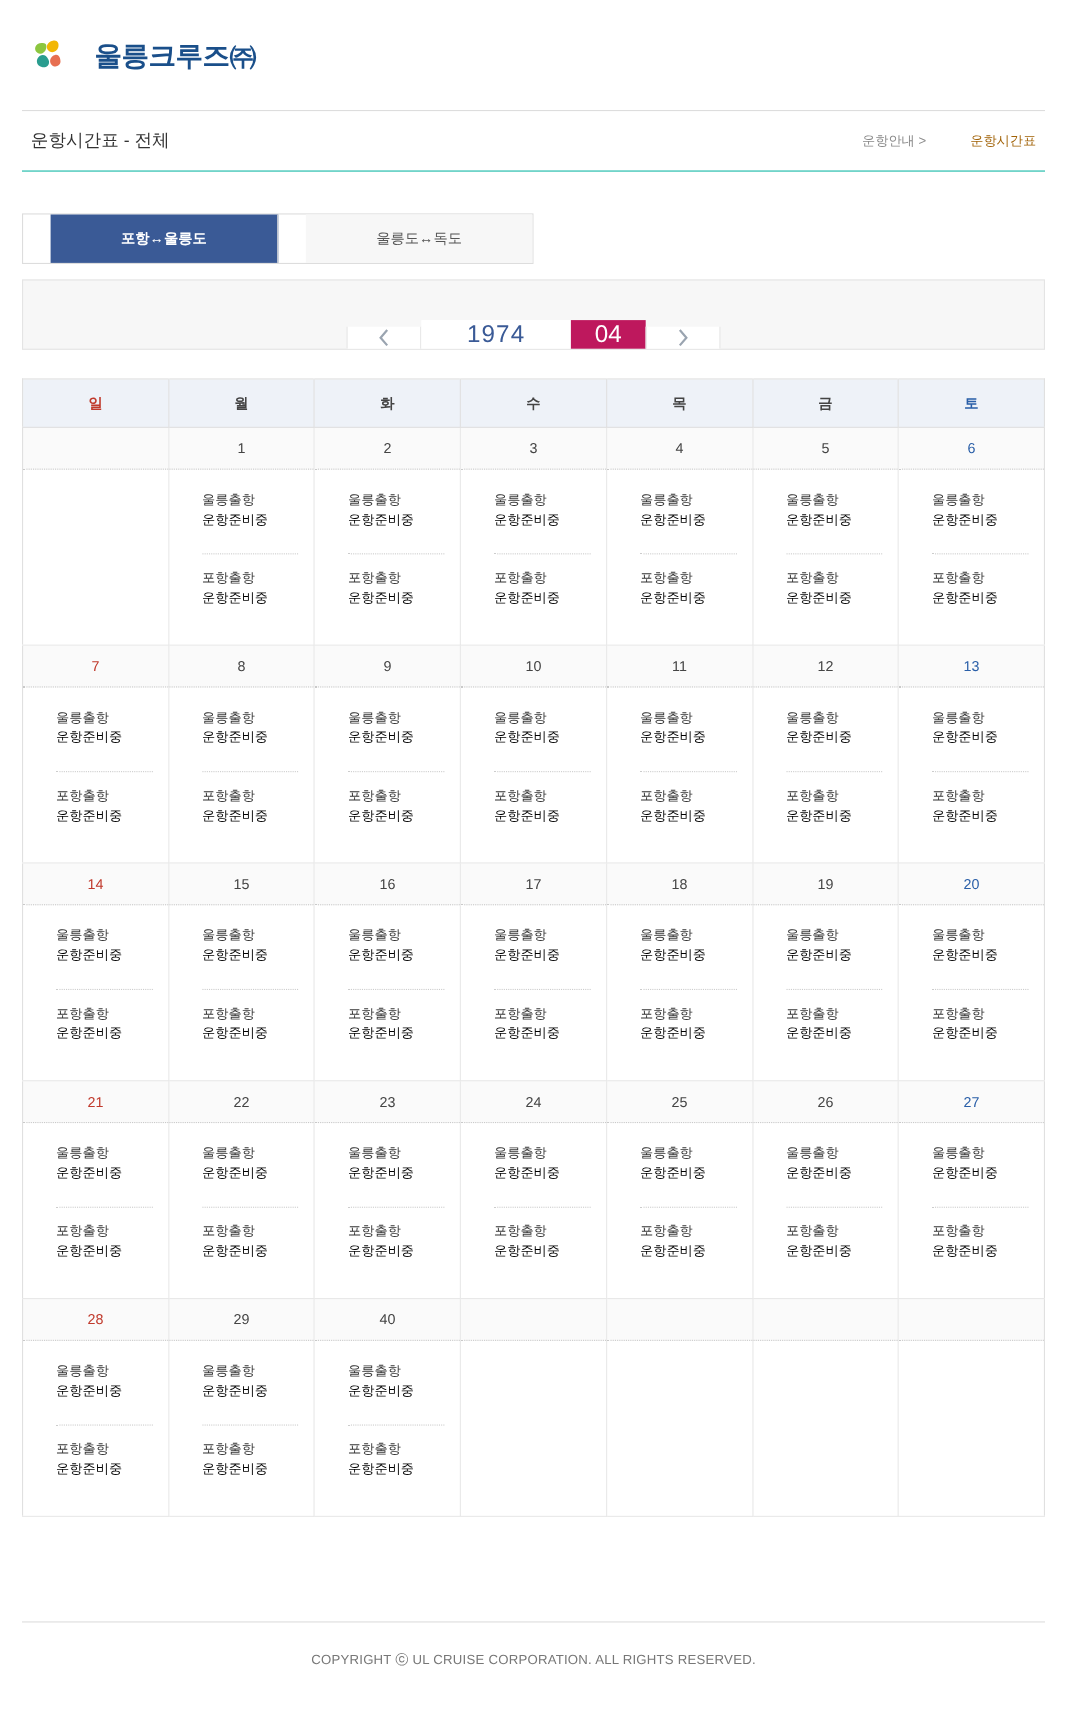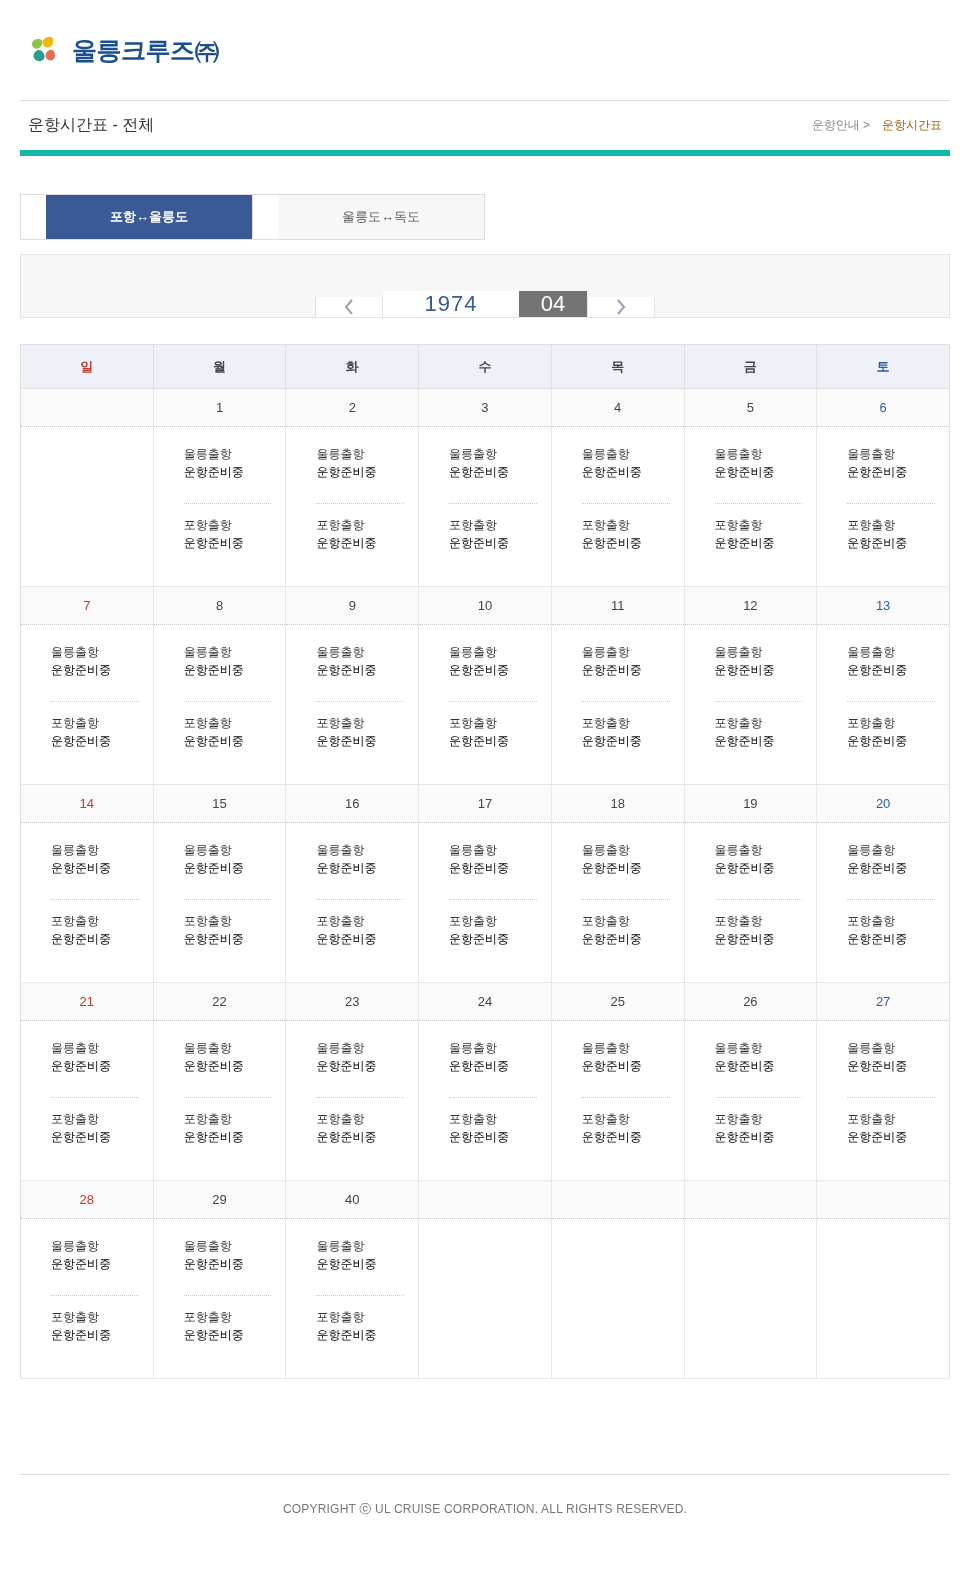--- a/index.html
+++ b/index.html
@@ -12,50 +12,50 @@
   }
   body { width: 970px; min-height: 1574px; position: relative; }
 
   
   .site-header {
     height: 100px;
     display: flex;
     align-items: center;
     padding: 0 28px;
   }
-  .logo-wrap { display: flex; align-items: center; gap: 10px; }
+  .logo-wrap { display: flex; align-items: center; gap: 24px; }
   .logo-mark { width: 34px; height: 34px; position: relative; }
   .logo-text {
     font-size: 25px;
     font-weight: bold;
     color: #1a4f8a;
     letter-spacing: -0.5px;
     white-space: nowrap;
   }
 
   
   .title-bar {
     border-top: 1px solid #dddddd;
-    border-bottom: 6px solid #14b8a6;
+    border-bottom: 1px solid #14b8a6;
     height: 56px;
     margin: 0 20px;
     display: flex;
     align-items: center;
     justify-content: space-between;
     padding: 0 8px;
   }
   .page-title {
     font-size: 16px;
     color: #333333;
     font-weight: normal;
   }
   .breadcrumb {
     display: flex;
     align-items: center;
-    gap: 12px;
+    gap: 40px;
     font-size: 12px;
     color: #888888;
   }
   .breadcrumb .crumb-last { color: #a16207; }
 
   
   .route-tabs {
     margin: 38px 20px 0 20px;
     display: flex;
     border: 1px solid #dddddd;
@@ -115,21 +115,21 @@
     background: #ffffff;
     display: flex;
     align-items: center;
     justify-content: center;
     font-size: 22px;
     color: #3a5a96;
     letter-spacing: 1px;
   }
   .month-box {
     width: 68px;
-    background: #737373;
+    background: #be185d;
     color: #ffffff;
     display: flex;
     align-items: center;
     justify-content: center;
     font-size: 22px;
   }
 
   
   .calendar {
     margin: 26px 20px 0 20px;

